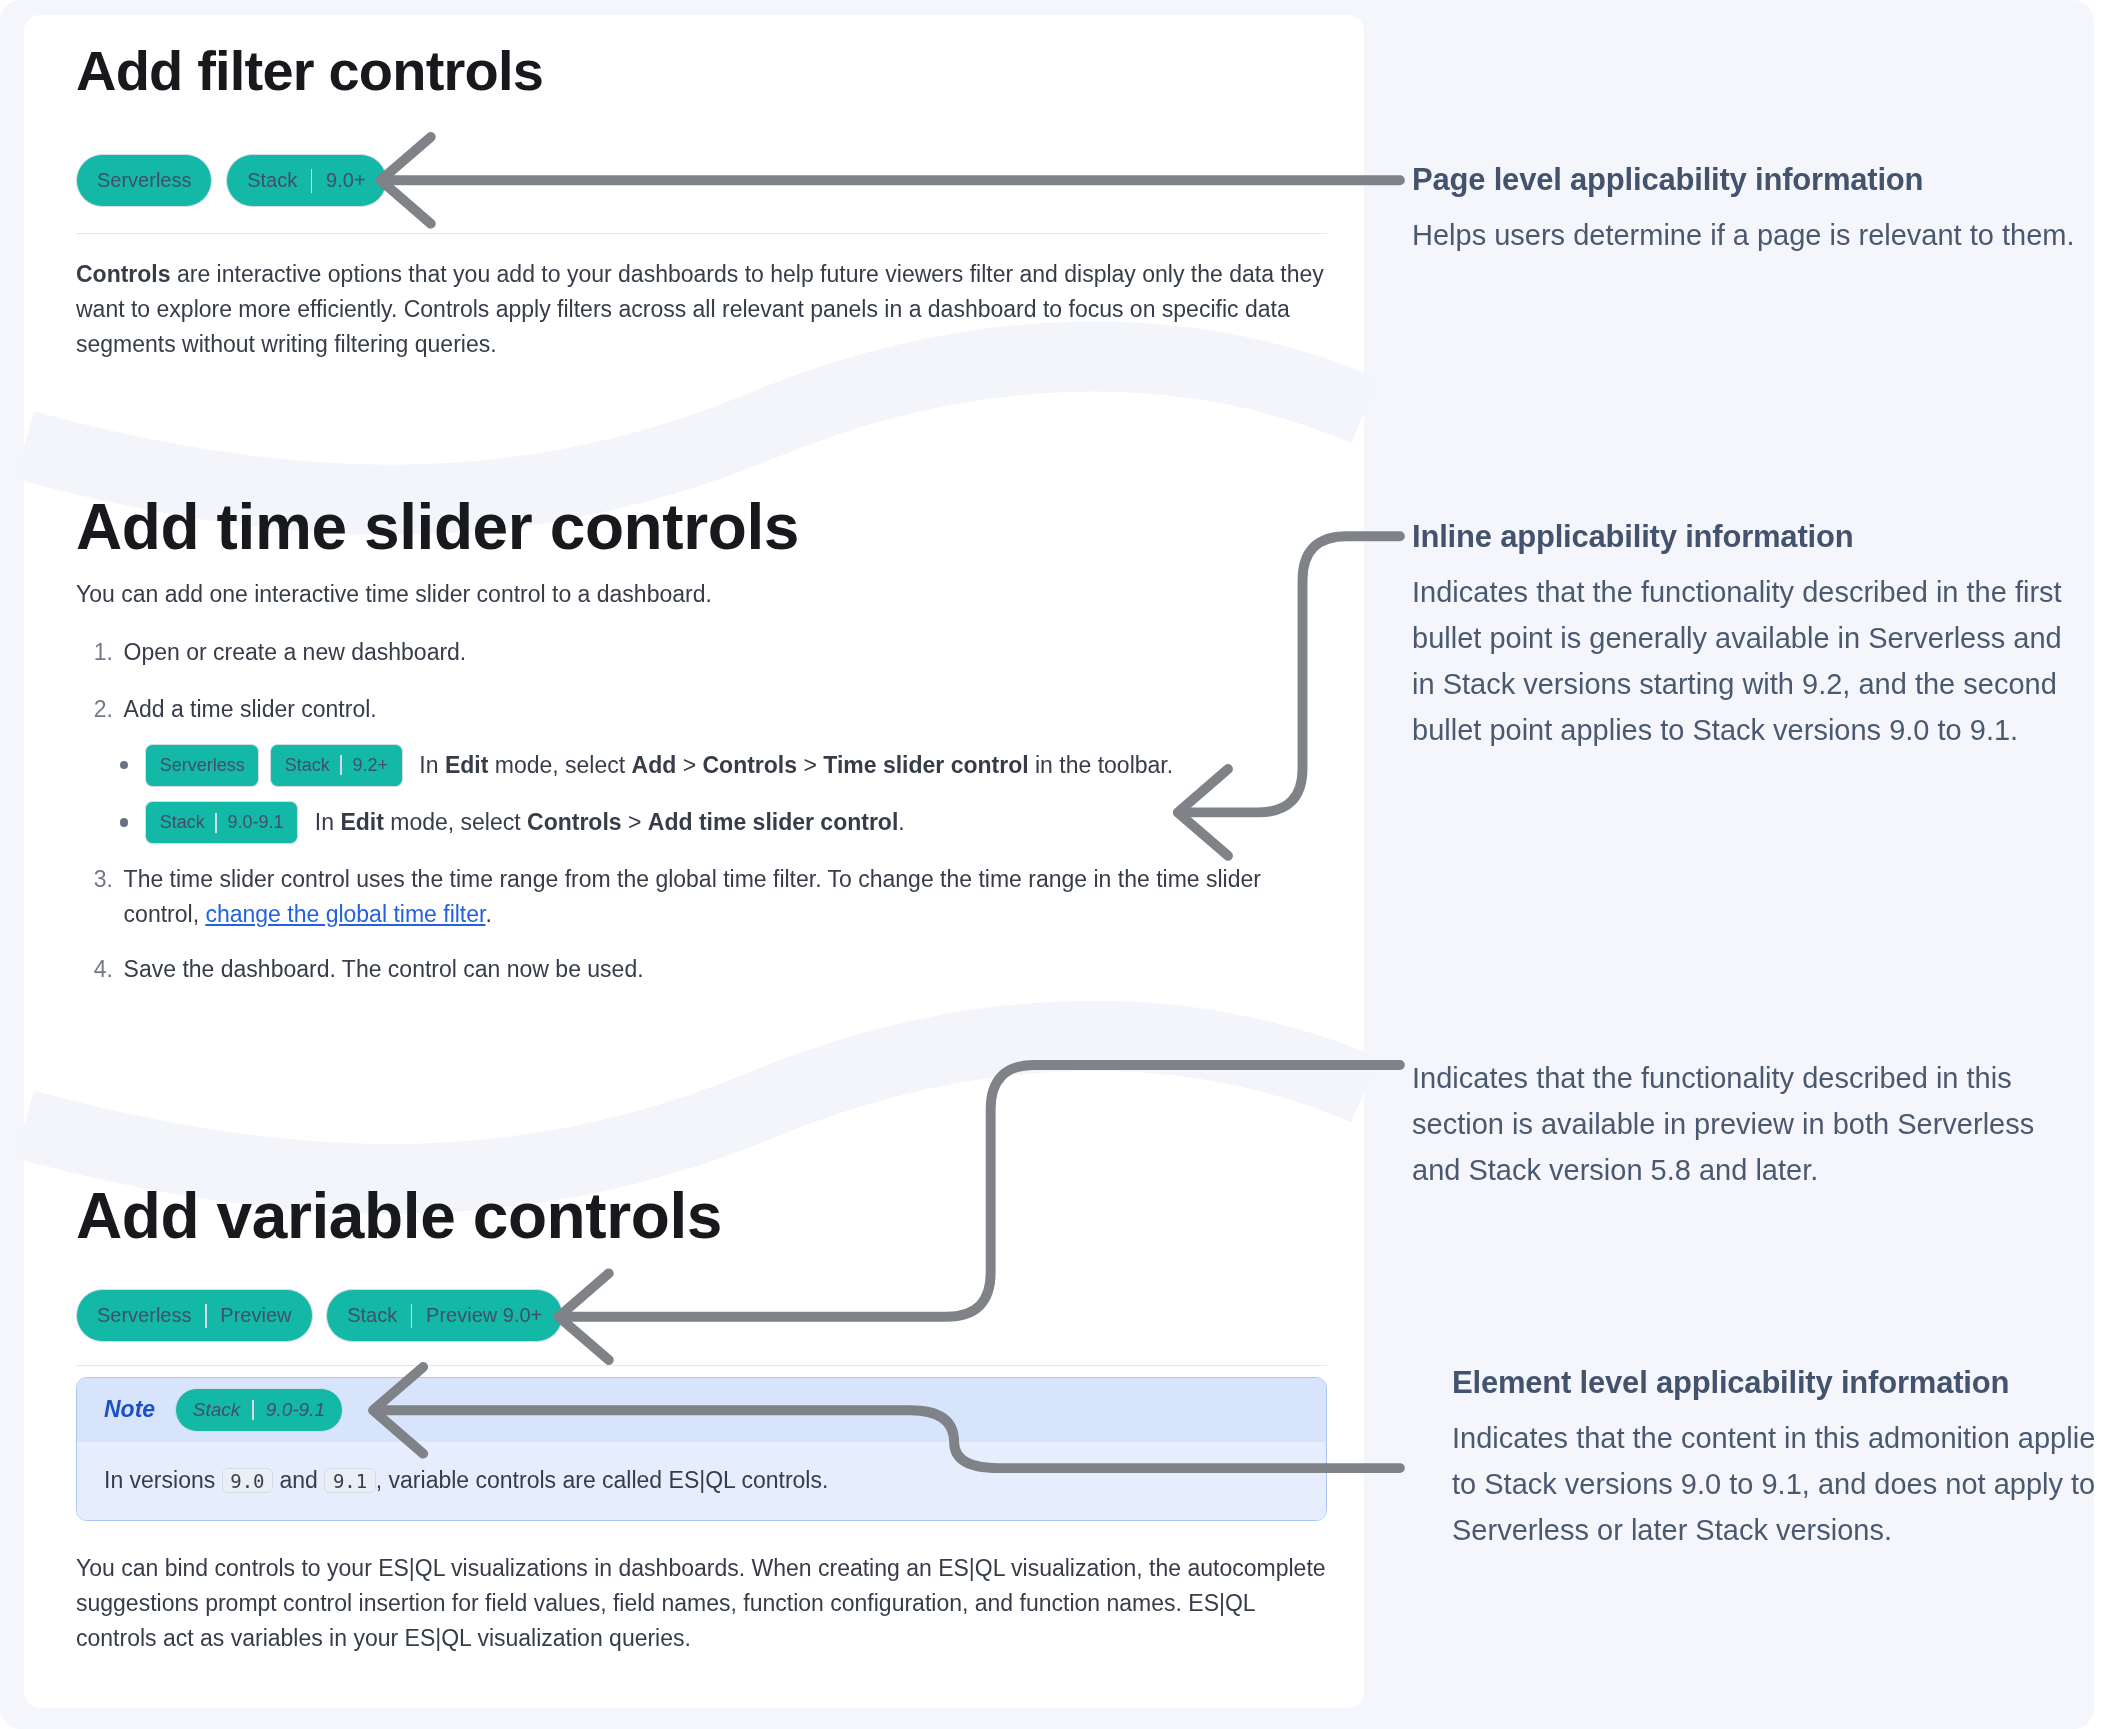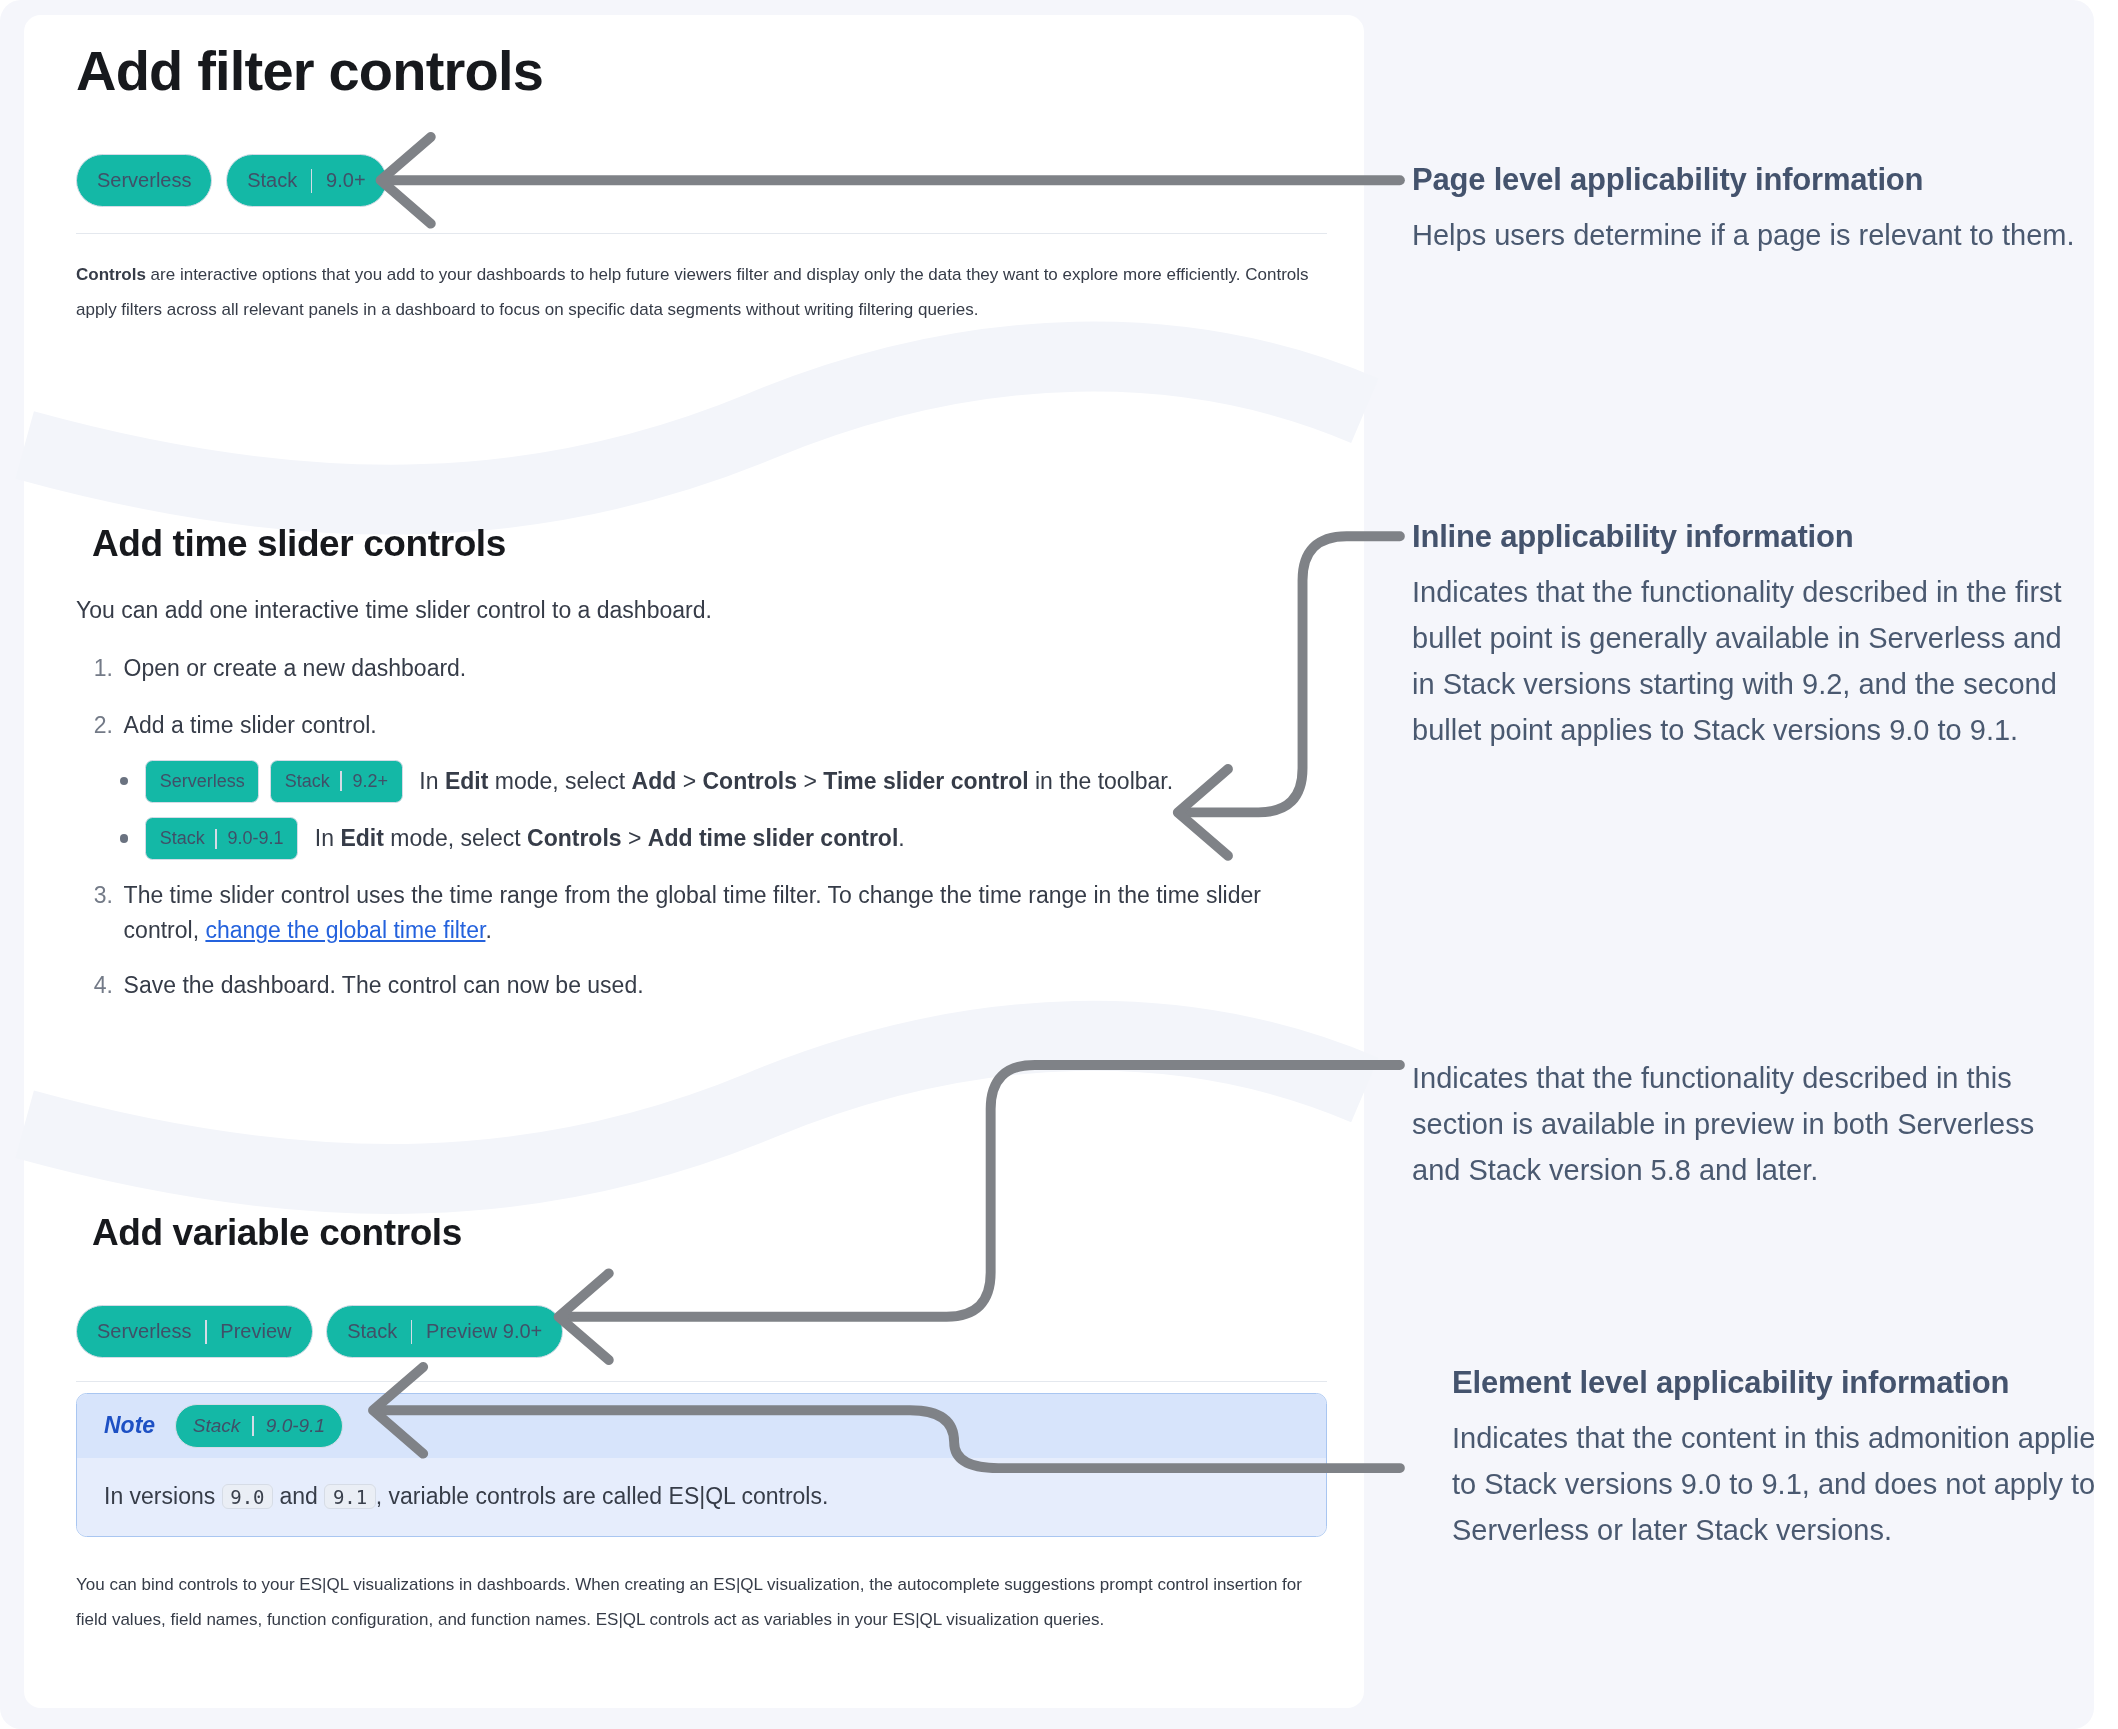--- a/index.html
+++ b/index.html
@@ -8,34 +8,34 @@
     background:#f5f6fb;border-radius:21px;overflow:hidden;
     font-family:"Liberation Sans",sans-serif;
   }
   .whitecol{position:absolute;left:24px;top:15px;width:1340px;height:1693px;background:#ffffff;border-radius:16.7px;}
   svg.deco,svg.arrows{position:absolute;left:0;top:0;width:2119px;height:1729px;pointer-events:none;}
   section.card{position:absolute;left:76px;width:1251px;}
   .card1{top:37px;}
   .card2{top:498px;}
   .card3{top:1187px;}
   h1{margin:0;font-size:56px;line-height:68px;font-weight:700;color:#17191d;letter-spacing:-0.8px;}
-  h2{margin:16px;font-size:37px;line-height:59px;font-weight:700;color:#17191d;letter-spacing:-0.4px;}
+  h2{margin:0;font-size:64px;line-height:59px;font-weight:700;color:#17191d;letter-spacing:-0.4px;}
   .badges{display:flex;gap:13.7px;align-items:center;}
   .badges.row1{margin-top:49px;}
   .badges.row3{margin-top:43px;}
   .badge{display:inline-flex;align-items:center;background:#14b8a6;border:1.5px solid #d5dbe6;color:#405068;white-space:nowrap;box-sizing:border-box;}
   .badge.lg{height:53px;border-radius:27px;padding:0 20px;font-size:20px;}
   .badge.sm{height:43px;border-radius:7.6px;padding:0 13.7px;font-size:18px;}
   .badge.notepill{height:44px;border-radius:23px;padding:0 16.7px;font-size:19px;}
   .bdiv{width:1.5px;height:24px;background:#d5dbe6;margin:0 13.7px;flex:none;}
   .badge.sm .bdiv{height:20px;margin:0 10.6px;}
   .badge.notepill .bdiv{height:20px;margin:0 12px;}
   hr.rule{border:none;border-top:1.5px solid #e4e8ee;margin:26px 0 0;}
   .card3 hr.rule{margin-top:23px;}
-  p.body{margin:23px 0 0;font-size:17px;line-height:35px;color:#363c48;}
+  p.body{margin:23px 0 0;font-size:23px;line-height:35px;color:#363c48;}
   .card2 p.intro{margin:20px 0 0;font-size:23px;line-height:35px;color:#363c48;}
   .b{font-weight:700;}
   .step{display:flex;}
   .step .num{flex:none;width:37px;text-align:right;margin-right:10.6px;font-size:23px;line-height:35px;color:#737a87;}
   .step .stext{font-size:23px;line-height:35px;color:#363c48;}
   .s1{margin-top:23px;}
   .s2{margin-top:22px;}
   .s3{margin-top:17.5px;}
   .s4{margin-top:20.5px;}
   .bullet{display:flex;align-items:center;margin-left:44px;}

